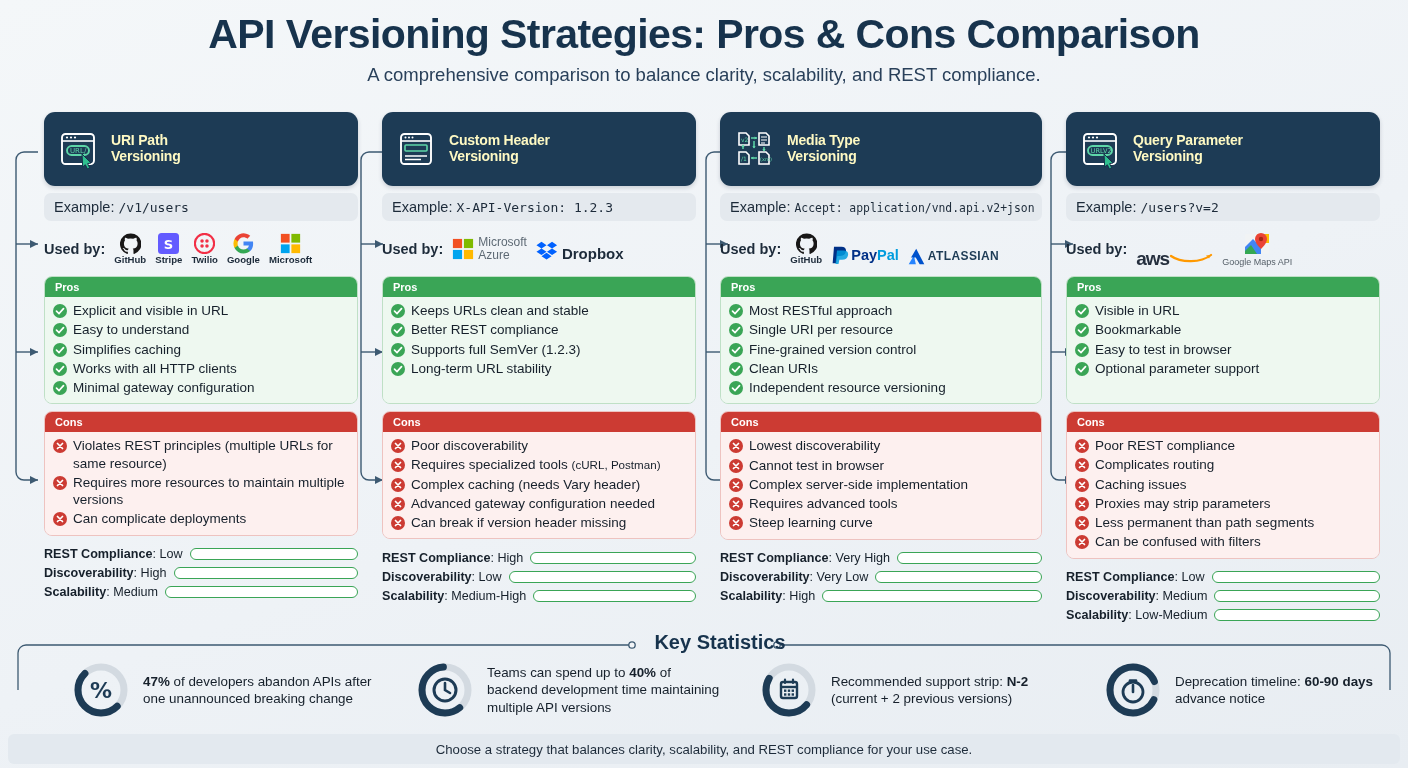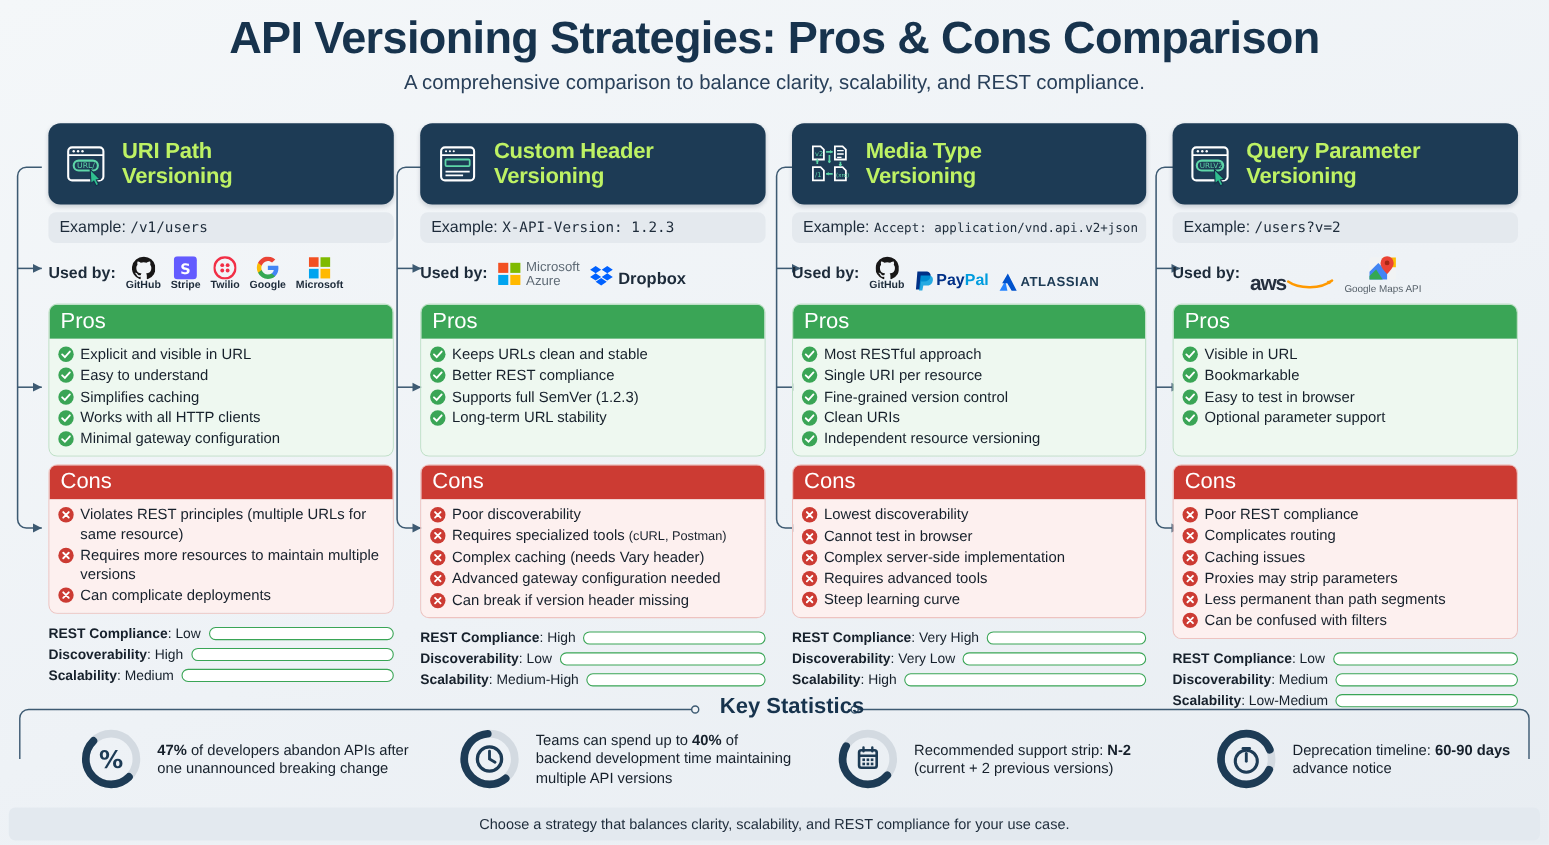--- a/index.html
+++ b/index.html
@@ -31,21 +31,21 @@
   .card { width: 338px; position: relative; padding: 0 8px; }
 
   .card-head {
     background: #1d3b55; border-radius: 11px;
     padding: 10px 12px; min-height: 74px;
     display: flex; align-items: center; gap: 11px;
     box-shadow: 0 2px 4px rgba(20,40,60,.18);
   }
   .card-head .hicon { flex: 0 0 auto; width: 44px; height: 44px; }
   .card-head .htext {
-    color: #bef264; font-size: 20px; font-weight: bold;
+    color: #fef9c3; font-size: 14px; font-weight: bold;
     line-height: 1.12; letter-spacing: -0.2px;
   }
 
   .example {
     margin-top: 7px; background: #e4e9ee; border-radius: 7px;
     padding: 6px 10px; font-size: 14.5px; color: #1d2b3a;
     white-space: nowrap; overflow: hidden;
   }
   .example .code { font-family: "DejaVu Sans Mono", monospace; font-size: 13px; }
   .example .code.sm { font-size: 11.4px; }
@@ -56,21 +56,21 @@
   }
   .usedby .lbl { font-size: 14.5px; font-weight: bold; color: #1d2b3a; white-space: nowrap; }
   .logos { display: flex; align-items: flex-end; gap: 9px; }
   .logo { display: flex; flex-direction: column; align-items: center; gap: 1px; }
   .logo .lname { font-size: 9.6px; font-weight: bold; color: #1d2b3a; line-height: 1; }
   .logo .lname.thin { font-weight: normal; color: #555f68; font-size: 9px; }
 
   
   .box { margin-top: 7px; border-radius: 8px; overflow: hidden; }
   .box .bhead {
-    font-size: 20px; font-weight: normal; color: #fff;
+    font-size: 11px; font-weight: bold; color: #fff;
     padding: 4px 10px;
   }
   .box .blist { padding: 4px 8px 6px 8px; }
   .box.pros { border: 1px solid #bfe0c6; }
   .box.pros .bhead { background: #3aa556; }
   .box.pros .blist { background: #eef8f0; }
   .box.cons { border: 1px solid #eec3c0; }
   .box.cons .bhead { background: #cc3b33; }
   .box.cons .blist { background: #fdf0ef; }
 

